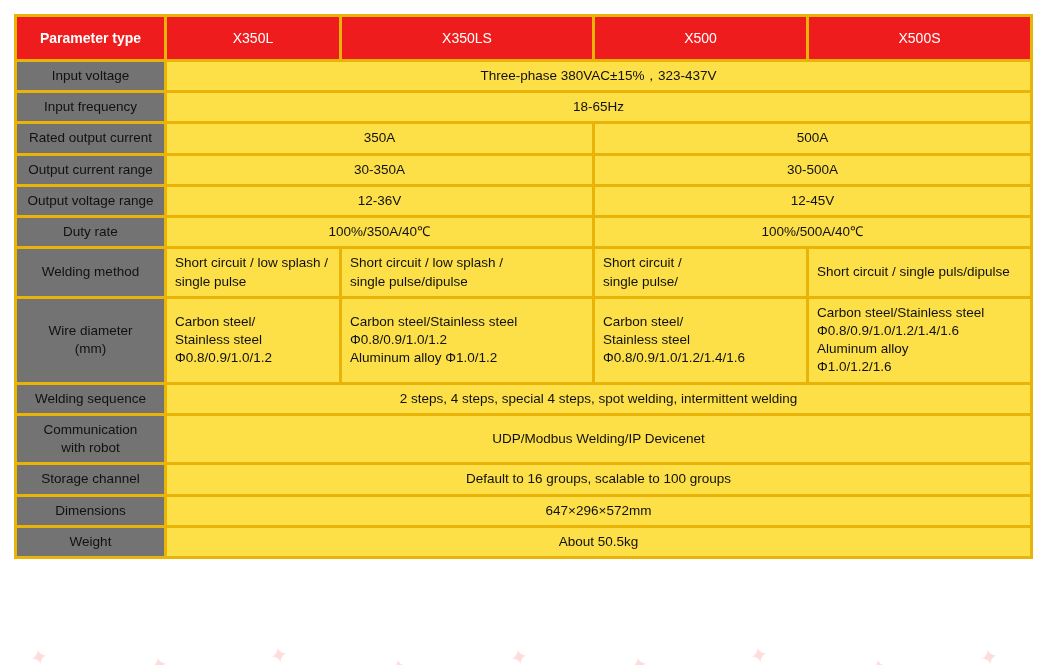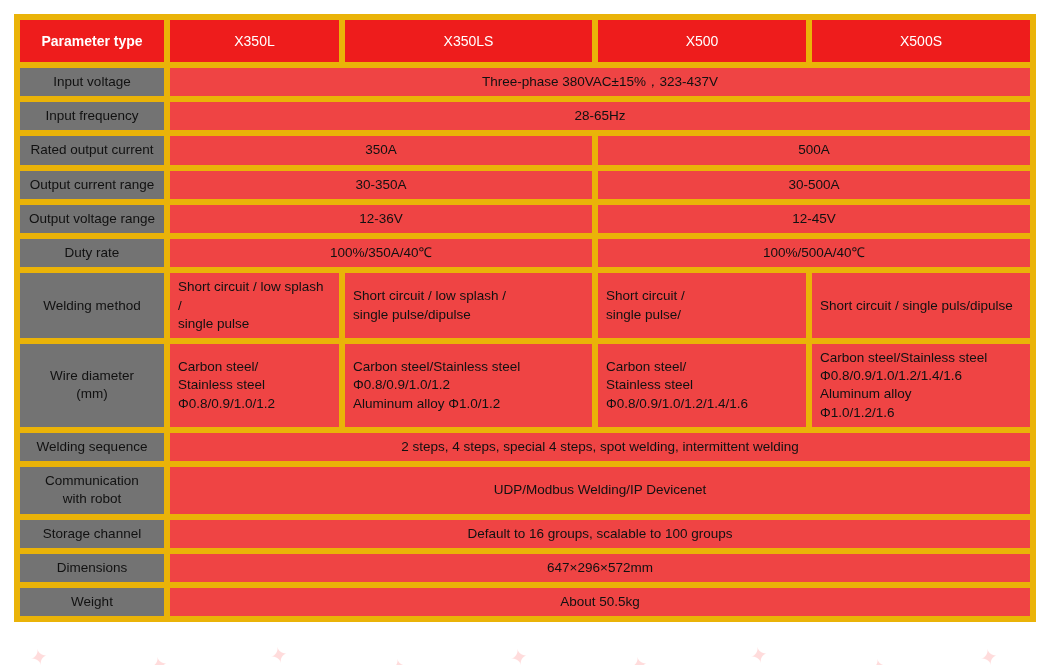--- a/index.html
+++ b/index.html
@@ -20,21 +20,21 @@
     position: relative;
     background: #ffffff;
   }
   table.spec {
     border-collapse: collapse;
     width: 1016px;
     margin: 14px 14px 0 14px;
     table-layout: fixed;
   }
   table.spec td, table.spec th {
-    border: 6px solid #eab308;
+    border: 3px solid #eab308;
     padding: 5px 8px;
     font-size: 13.5px;
     line-height: 1.35;
     vertical-align: middle;
     font-weight: normal;
   }
   
   tr.header th {
     background: #ee1c1c;
     color: #ffffff;
@@ -49,21 +49,21 @@
   }
   
   td.label {
     background: #737373;
     text-align: center;
     color: #111111;
     font-size: 13.5px;
   }
   
   td.val {
-    background: #ef4444;
+    background: #fde047;
     color: #111111;
   }
   td.center { text-align: center; }
   td.left { text-align: left; }
   
   col.c0 { width: 150px; }
   col.c1 { width: 175px; }
   col.c2 { width: 253px; }
   col.c3 { width: 214px; }
   col.c4 { width: 224px; }
@@ -106,21 +106,21 @@
         <th>X500S</th>
       </tr>
     </thead>
     <tbody id="spec-body">
         <tr>
           <td class="label">Input voltage</td>
           <td class="val center" colspan="4">Three-phase 380VAC±15%，323-437V</td>
         </tr>
         <tr>
           <td class="label">Input frequency</td>
-          <td class="val center" colspan="4">28-65Hz</td>
+          <td class="val center" colspan="4">18-65Hz</td>
         </tr>
         <tr>
           <td class="label">Rated output current</td>
           <td class="val center" colspan="2">350A</td>
           <td class="val center" colspan="2">500A</td>
         </tr>
         <tr>
           <td class="label">Output current range</td>
           <td class="val center" colspan="2">30-350A</td>
           <td class="val center" colspan="2">30-500A</td>

